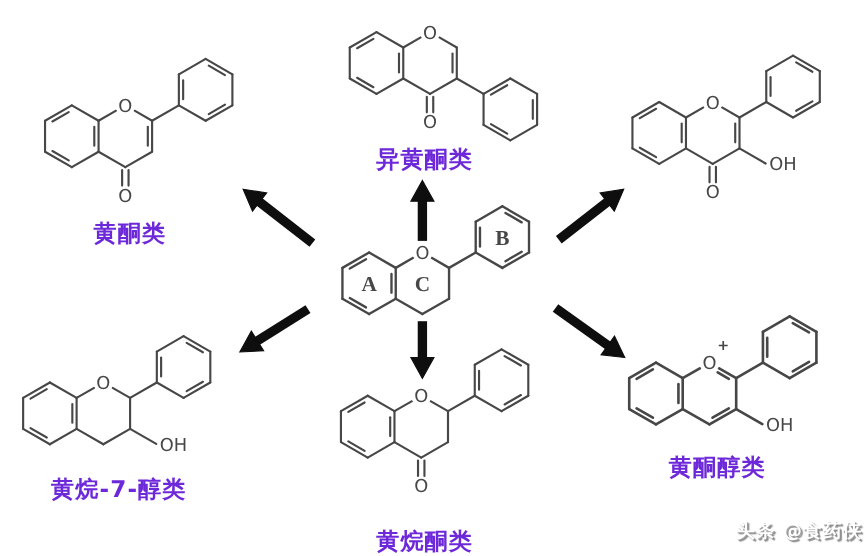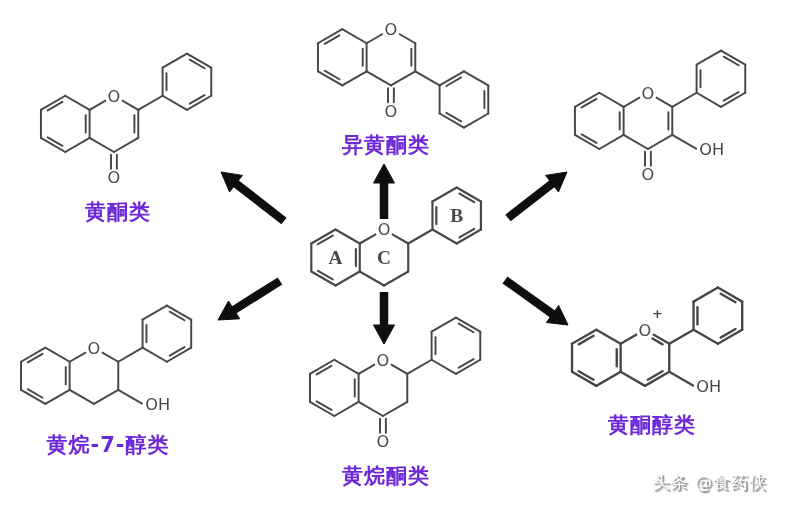--- a/index.html
+++ b/index.html
@@ -18,24 +18,24 @@
   #isoflavone{left:312px;top:14px;width:186px;}
   #flavonol{left:569px;top:43px;width:186px;}
   #flavan{left:305px;top:180px;width:186px;}
   #flavan3ol{left:15px;top:298px;width:186px;}
   #flavanone{left:304px;top:310px;width:186px;}
   #anthocyanidin{left:566px;top:280px;width:186px;}
   #flavone .mol-label{margin-top:8px;transform:translateX(-10px);}
   #isoflavone .mol-label{margin-top:0;transform:translateX(-19px);}
   #flavonol .mol-label{margin-top:10px;transform:translateX(-4px);}
   #flavan3ol .mol-label{margin-top:14px;}
-  #flavanone .mol-label{margin-top:8px;transform:translateX(-11px);}
+  #flavanone .mol-label{margin-top:24px;transform:translateX(-11px);}
   #anthocyanidin .mol-label{margin-top:12px;transform:translateX(-7px);}
   .watermark{
-    position:absolute;right:22px;bottom:11px;font-size:17px;font-weight:normal;
+    position:absolute;right:5px;bottom:11px;font-size:17px;font-weight:bold;
     color:#ffffff;text-shadow:2px 2px 1px #8c8c8c, 1px 1px 0 #a8a8a8;letter-spacing:1px;
   }
 </style>
 </head>
 <body>
 
 <div class="canvas">
 
   <svg id="arrows" class="arrows">
       <g fill="#0e0e0e" stroke="#0e0e0e">

